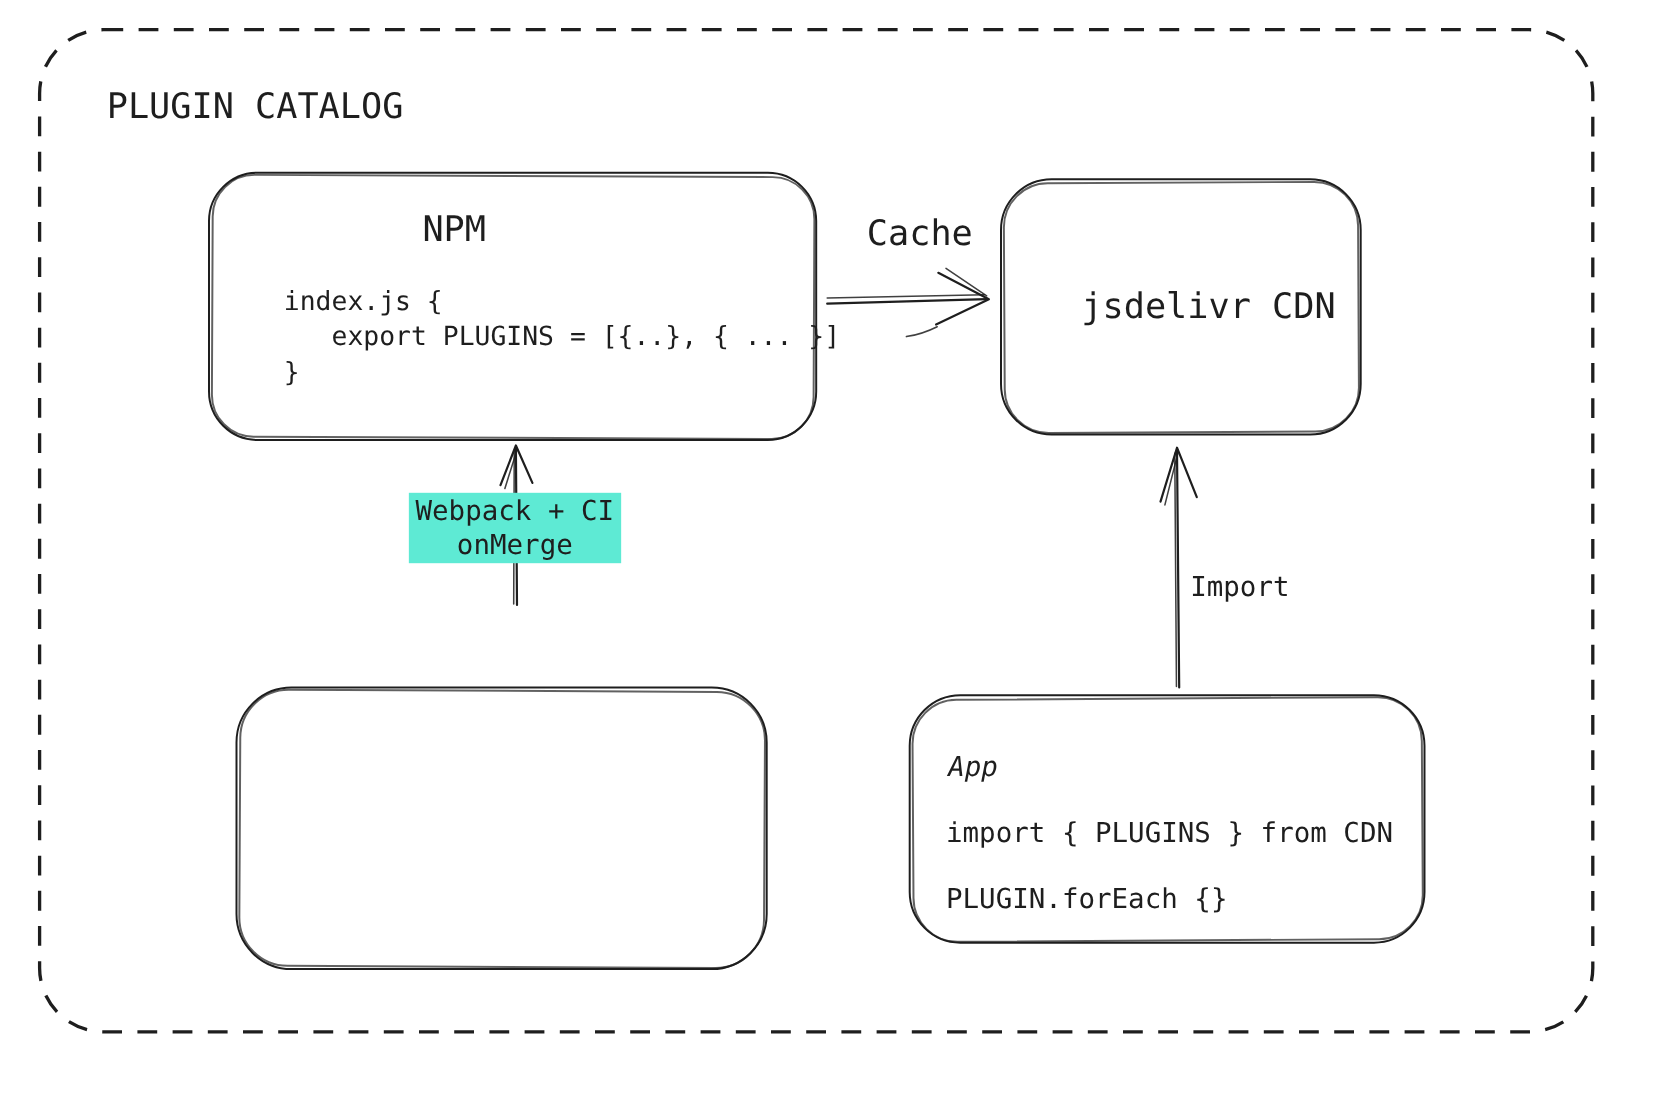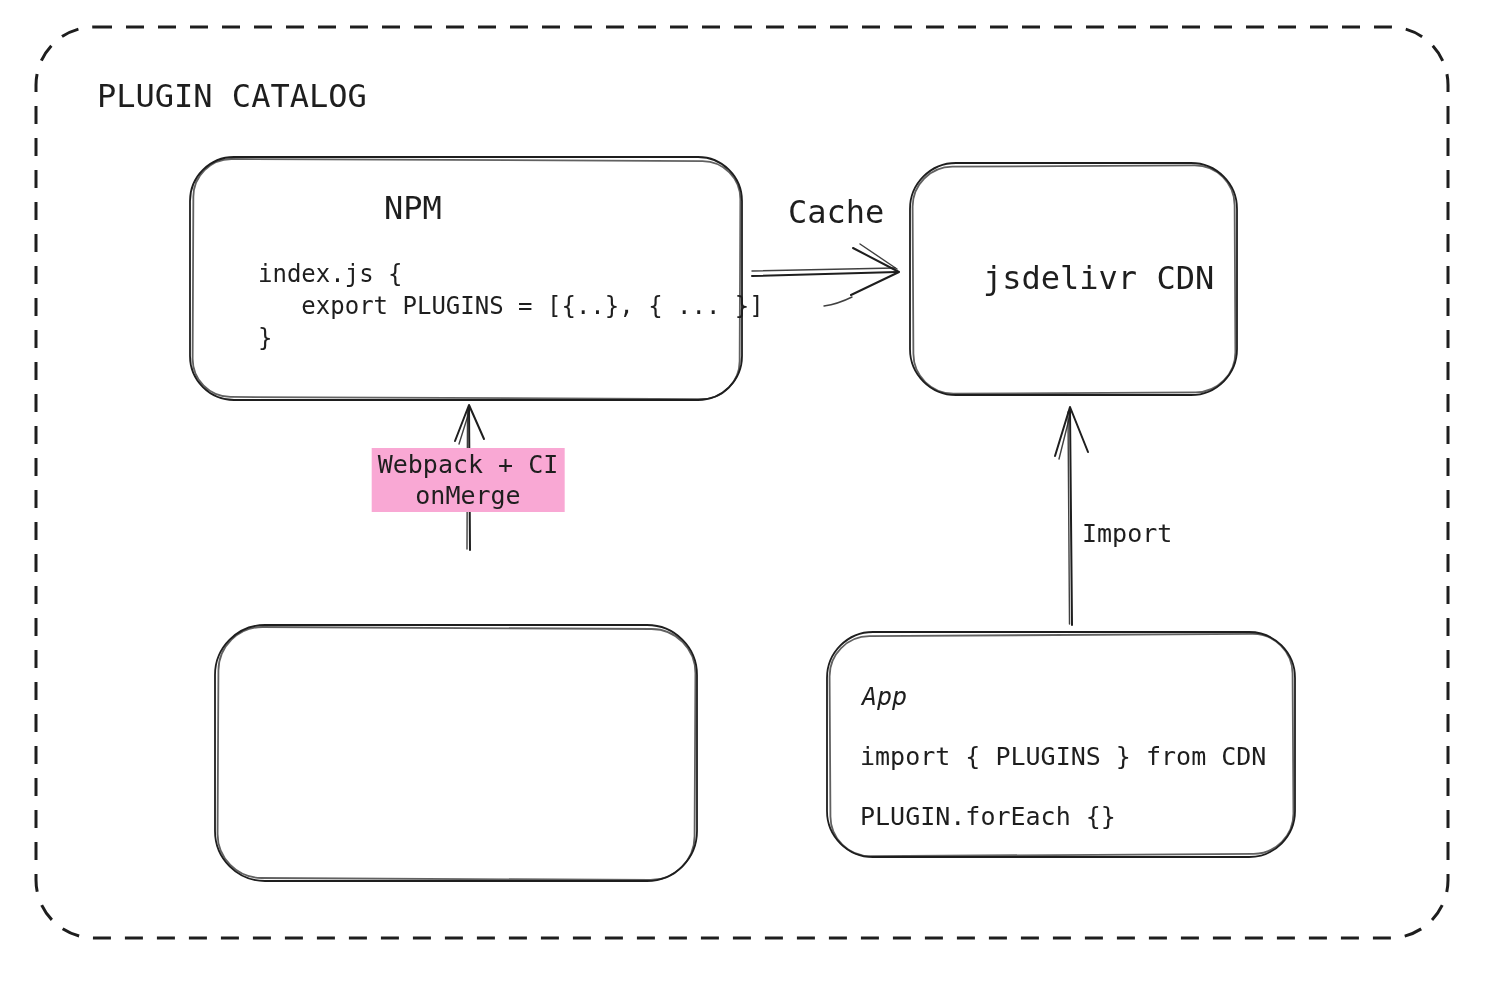--- a/index.html
+++ b/index.html
@@ -22,21 +22,21 @@
     color:#1e1e1e;
   }
   .t26{font-size:32px;line-height:31px;}
   .t25{font-size:25px;line-height:31px;}
   .code24{font-size:24px;line-height:32px;}
   .list25{font-size:25px;line-height:33px;}
   .build-label{
     left:468px;top:448px;
     transform:translateX(-50%);
     text-align:center;
-    background:#f9a8d4;
+    background:#5eead4;
     padding:1px 6px;
   }
 </style>
 </head>
 <body>
 
 <div class="canvas">
 
   <svg class="layer" width="1506" height="1002" viewBox="0 0 1506 1002">
 

